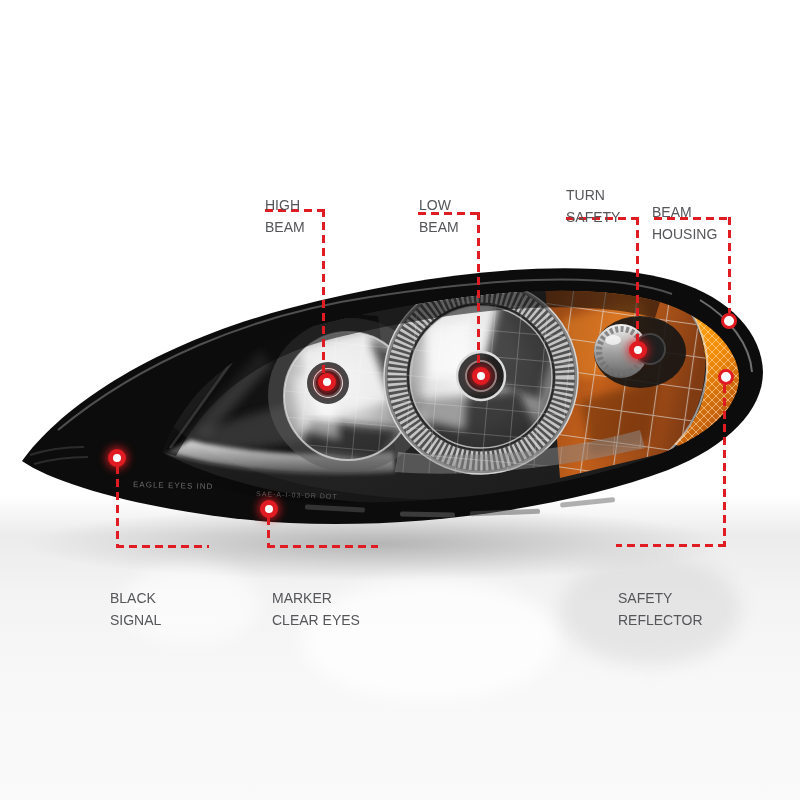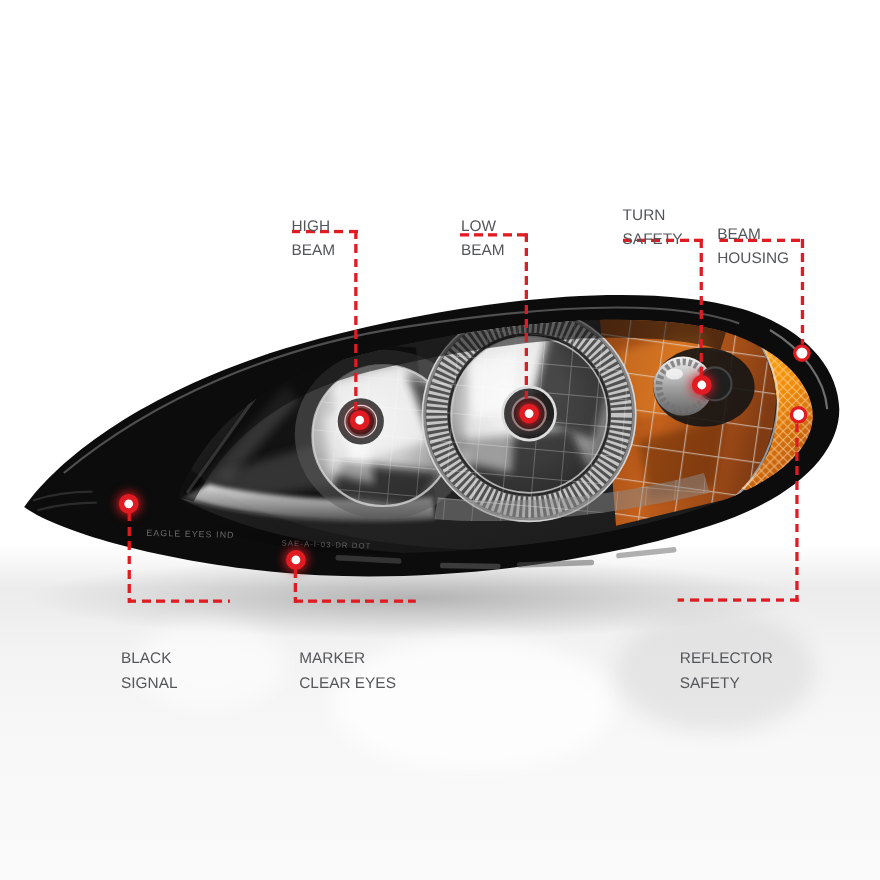--- a/index.html
+++ b/index.html
@@ -260,17 +260,17 @@
   </div>
   <div class="co alr" style="left:110px;top:556px;width:100px;">
     <div>BLACK</div>
     <div>SIGNAL</div>
   </div>
   <div class="co alr" style="left:272px;top:556px;width:110px;">
     <div>MARKER</div>
     <div>CLEAR EYES</div>
   </div>
   <div class="co" style="left:618px;top:556px;">
+    <div>SAFETY</div>
     <div>REFLECTOR</div>
-    <div>SAFETY</div>
   </div>
 
 </div>
 
 </body></html>

